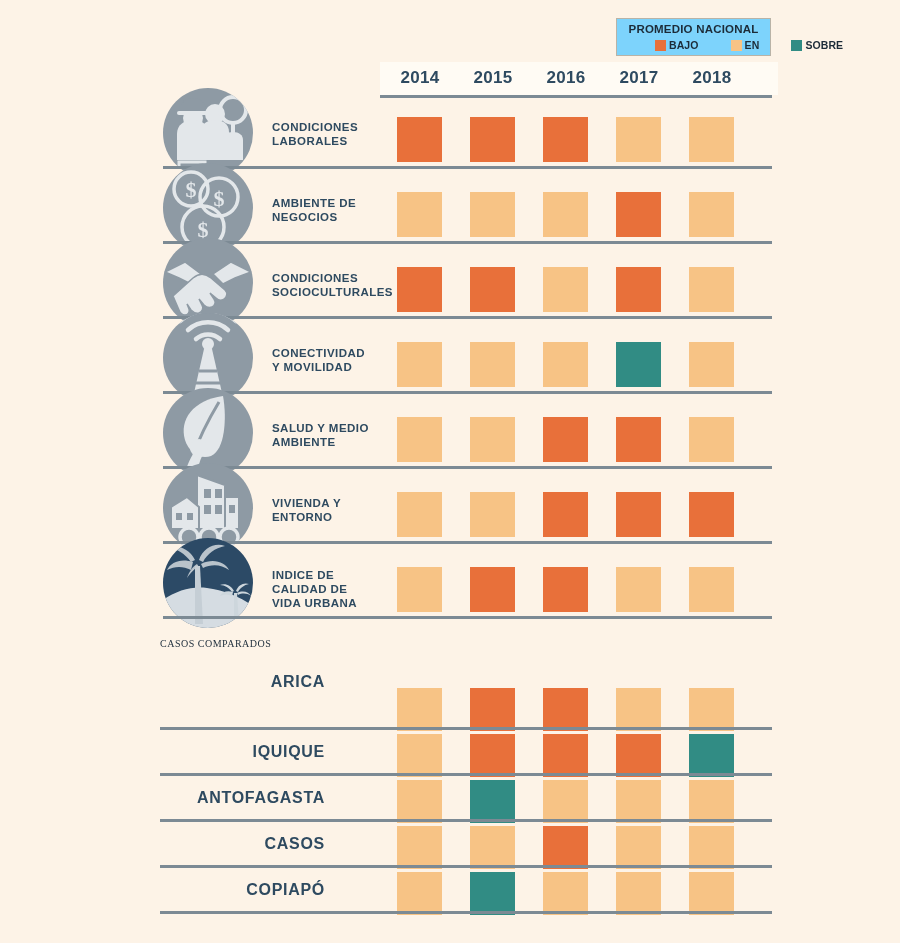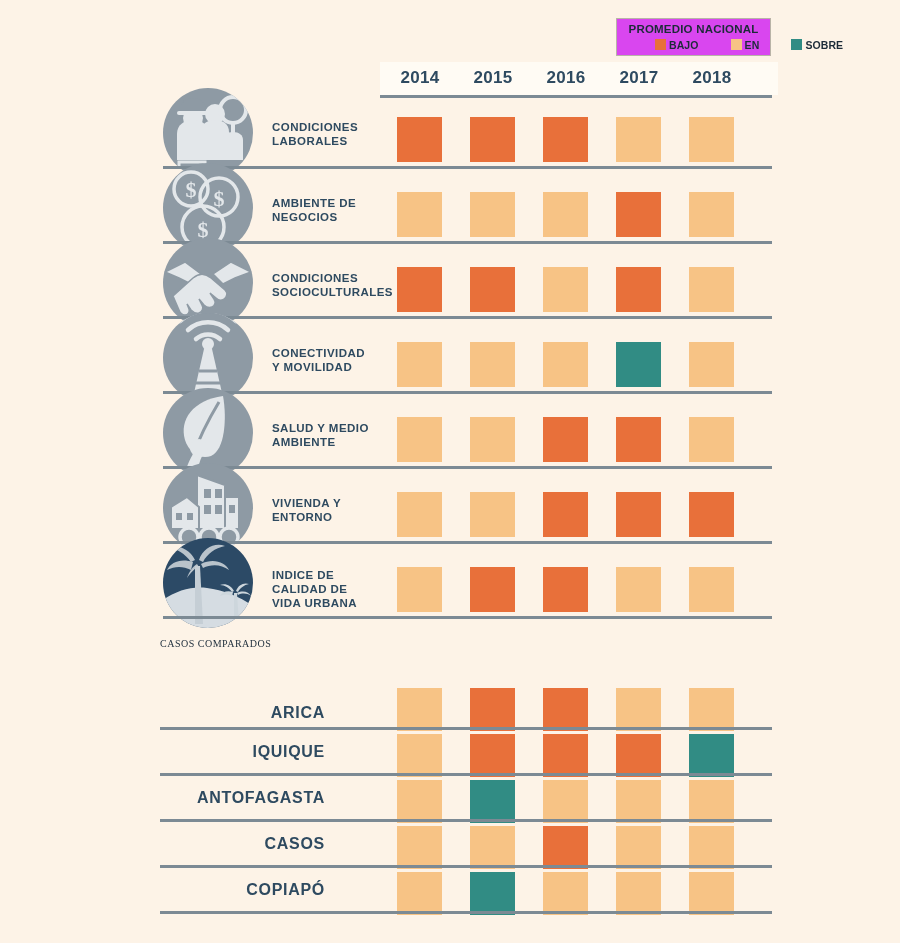--- a/index.html
+++ b/index.html
@@ -30,21 +30,21 @@
     letter-spacing: 0.6px;
     color: #23323f;
     white-space: nowrap;
   }
 
   .legend-box {
     position: absolute;
     left: 616px;
     top: 18px;
     width: 155px;
-    background: #d946ef;
+    background: #7dd3fc;
     border: 1px solid #b9b3a7;
     padding: 3px 5px 4px 5px;
     box-sizing: border-box;
   }
   .legend-title {
     font-size: 11.5px;
     font-weight: bold;
     color: #1c2b38;
     letter-spacing: 0.2px;
     text-align: center;
@@ -52,21 +52,21 @@
   }
   .legend-items {
     display: flex;
     align-items: center;
     justify-content: space-between;
     margin-top: 3px;
     padding: 0 1px;
   }
   .legend-item {
     display: flex;
-    align-items: flex-start;
+    align-items: center;
     gap: 3px;
     padding-left: 32px;
   }
   .legend-swatch {
     width: 11px;
     height: 11px;
     display: inline-block;
   }
   .legend-label {
     font-size: 10.5px;
@@ -401,21 +401,21 @@
         <div class="bar" style="left: 543px; top: 567px; height: 45px; background: rgb(232, 112, 58);"></div>
         <div class="bar" style="left: 616px; top: 567px; height: 45px; background: rgb(247, 195, 133);"></div>
         <div class="bar" style="left: 689px; top: 567px; height: 45px; background: rgb(247, 195, 133);"></div>
         <div class="row-sep" style="left: 163px; top: 616px; width: 609px;"></div>
       </div>
     </div>
 
   <div class="trend-sub">CASOS COMPARADOS</div>
   <div id="city-rows">
       <div class="row">
-        <div class="city-label" style="left: 55px; top: 704px;">ARICA</div>
+        <div class="city-label" style="left: 55px; top: 673px;">ARICA</div>
         <div class="bar" style="left: 397px; top: 688px; height: 43px; background: rgb(247, 195, 133);"></div>
         <div class="bar" style="left: 470px; top: 688px; height: 43px; background: rgb(232, 112, 58);"></div>
         <div class="bar" style="left: 543px; top: 688px; height: 43px; background: rgb(232, 112, 58);"></div>
         <div class="bar" style="left: 616px; top: 688px; height: 43px; background: rgb(247, 195, 133);"></div>
         <div class="bar" style="left: 689px; top: 688px; height: 43px; background: rgb(247, 195, 133);"></div>
         <div class="row-sep" style="left: 160px; top: 727px; width: 612px;"></div>
       </div>
       <div class="row">
         <div class="city-label" style="left: 55px; top: 743px;">IQUIQUE</div>
         <div class="bar" style="left: 397px; top: 734px; height: 43px; background: rgb(247, 195, 133);"></div>

